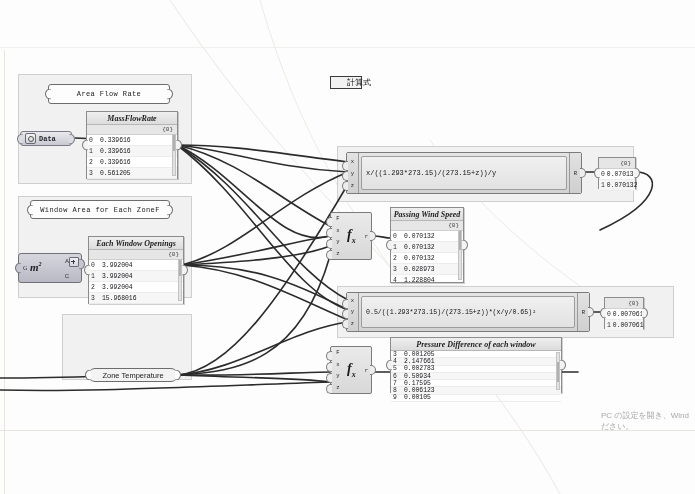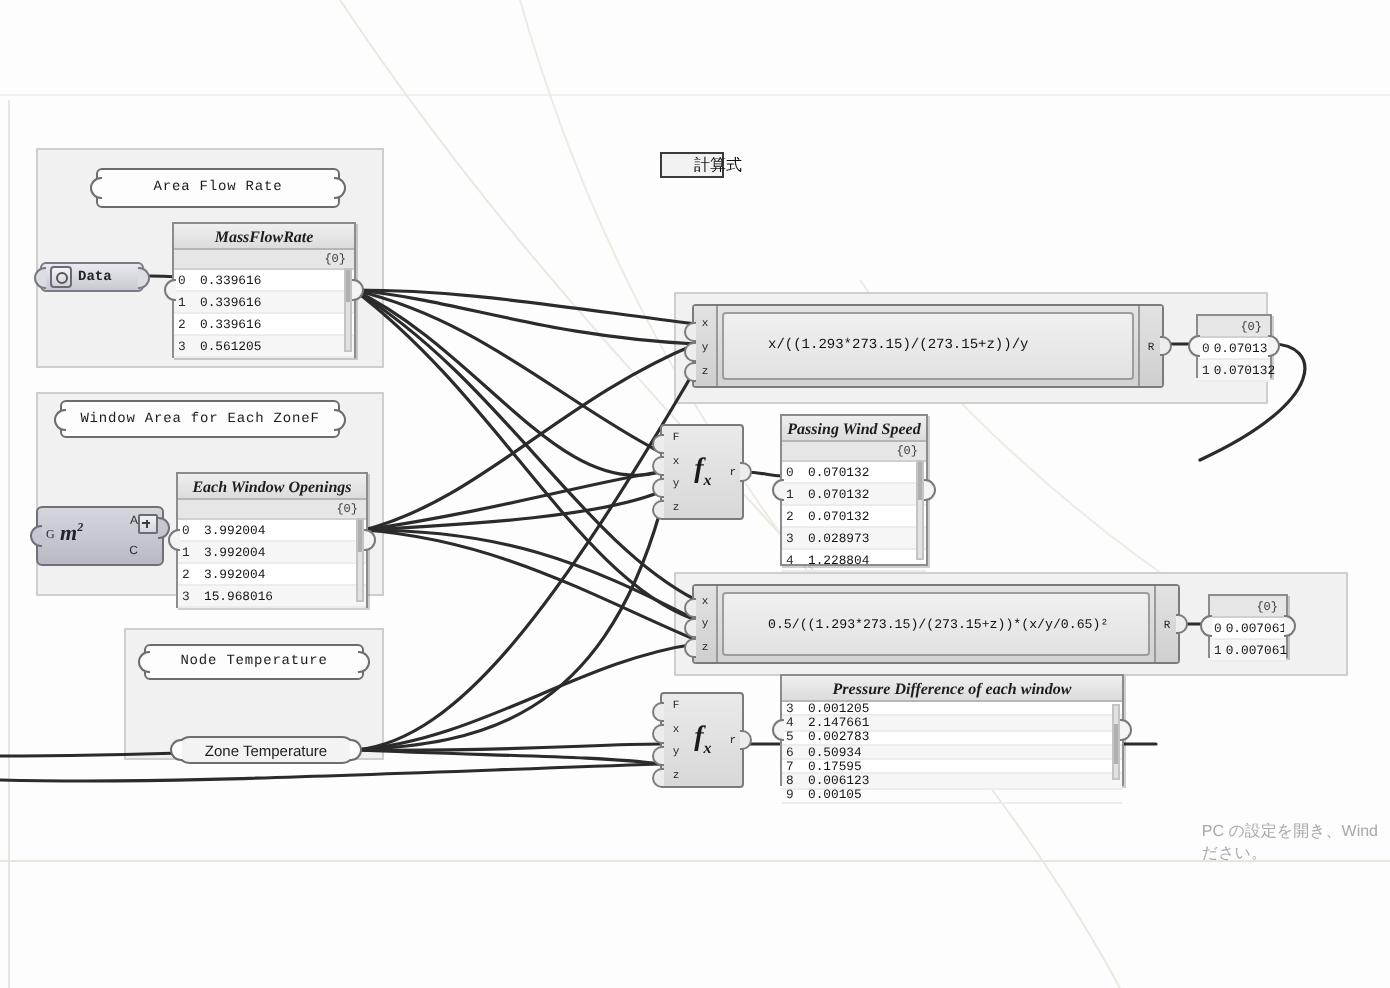--- a/index.html
+++ b/index.html
@@ -167,21 +167,21 @@
   .expr .ports{
     width:11px;background:linear-gradient(#e2e2e2,#cfcfcf);
     border-right:1px solid #9a9a9a;
     display:flex;flex-direction:column;justify-content:space-around;
     align-items:center;padding:2px 0;
   }
   .expr .ports span{font-size:5.5px;color:#222;font-family:"Liberation Mono",monospace;}
   .expr .body{
     flex:1;margin:3px 2px;background:linear-gradient(#f0f0f0,#e2e2e2);
     border:1px solid #9d9d9d;border-radius:2px;
-    display:flex;align-items:center;padding-left:22px;
+    display:flex;align-items:center;padding-left:4px;
     font-family:"Liberation Mono", monospace;font-size:7px;color:#101010;
     white-space:nowrap;overflow:hidden;
   }
   .expr .out{
     width:11px;background:linear-gradient(#e2e2e2,#cfcfcf);
     border-left:1px solid #9a9a9a;
     display:flex;align-items:center;justify-content:center;
     font-size:5.5px;color:#222;font-family:"Liberation Mono",monospace;
   }
   .portnub{
@@ -313,25 +313,20 @@
     <span class="txt">Area Flow Rate</span>
     <span class="nub r"></span>
   </div>
 
   <div class="capsule" style="left:30px;top:200px;width:140px;height:19px;">
     <span class="nub l"></span>
     <span class="txt">Window Area for Each ZoneF</span>
     <span class="nub r"></span>
   </div>
 
-  <div class="capsule" style="left:72px;top:322px;width:110px;height:18px;">
-    <span class="nub l"></span>
-    <span class="txt">Node Temperature</span>
-    <span class="nub r"></span>
-  </div>
 
   <div class="pill" style="left:20px;top:131px;width:52px;">
     <span class="picon"></span>
     <span class="plabel">Data</span>
     <span class="nub l" style="border-color:#7a7a84;background:#dcdce3;"></span>
     <span class="nub r" style="border-color:#7a7a84;background:#dcdce3;"></span>
   </div>
 
   <div class="areacomp" style="left:18px;top:253px;width:64px;height:30px;">
     <span class="g">G</span>

